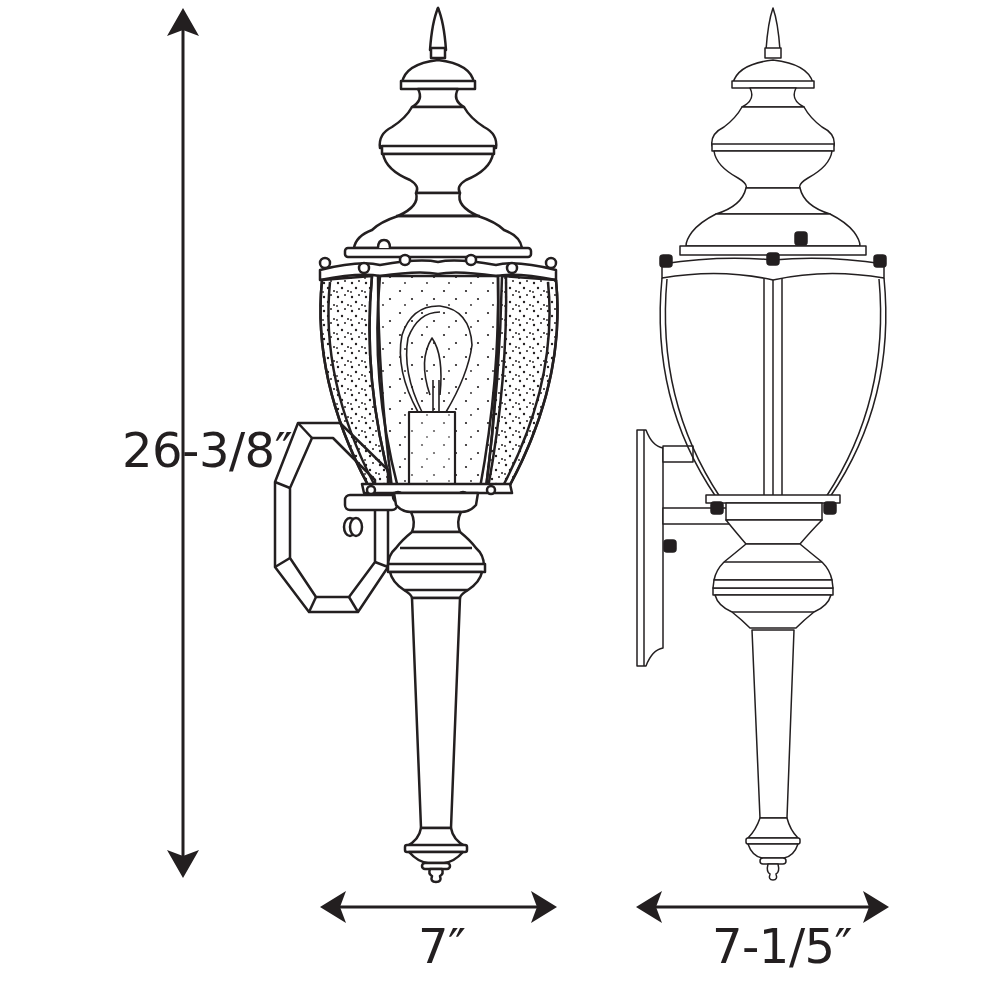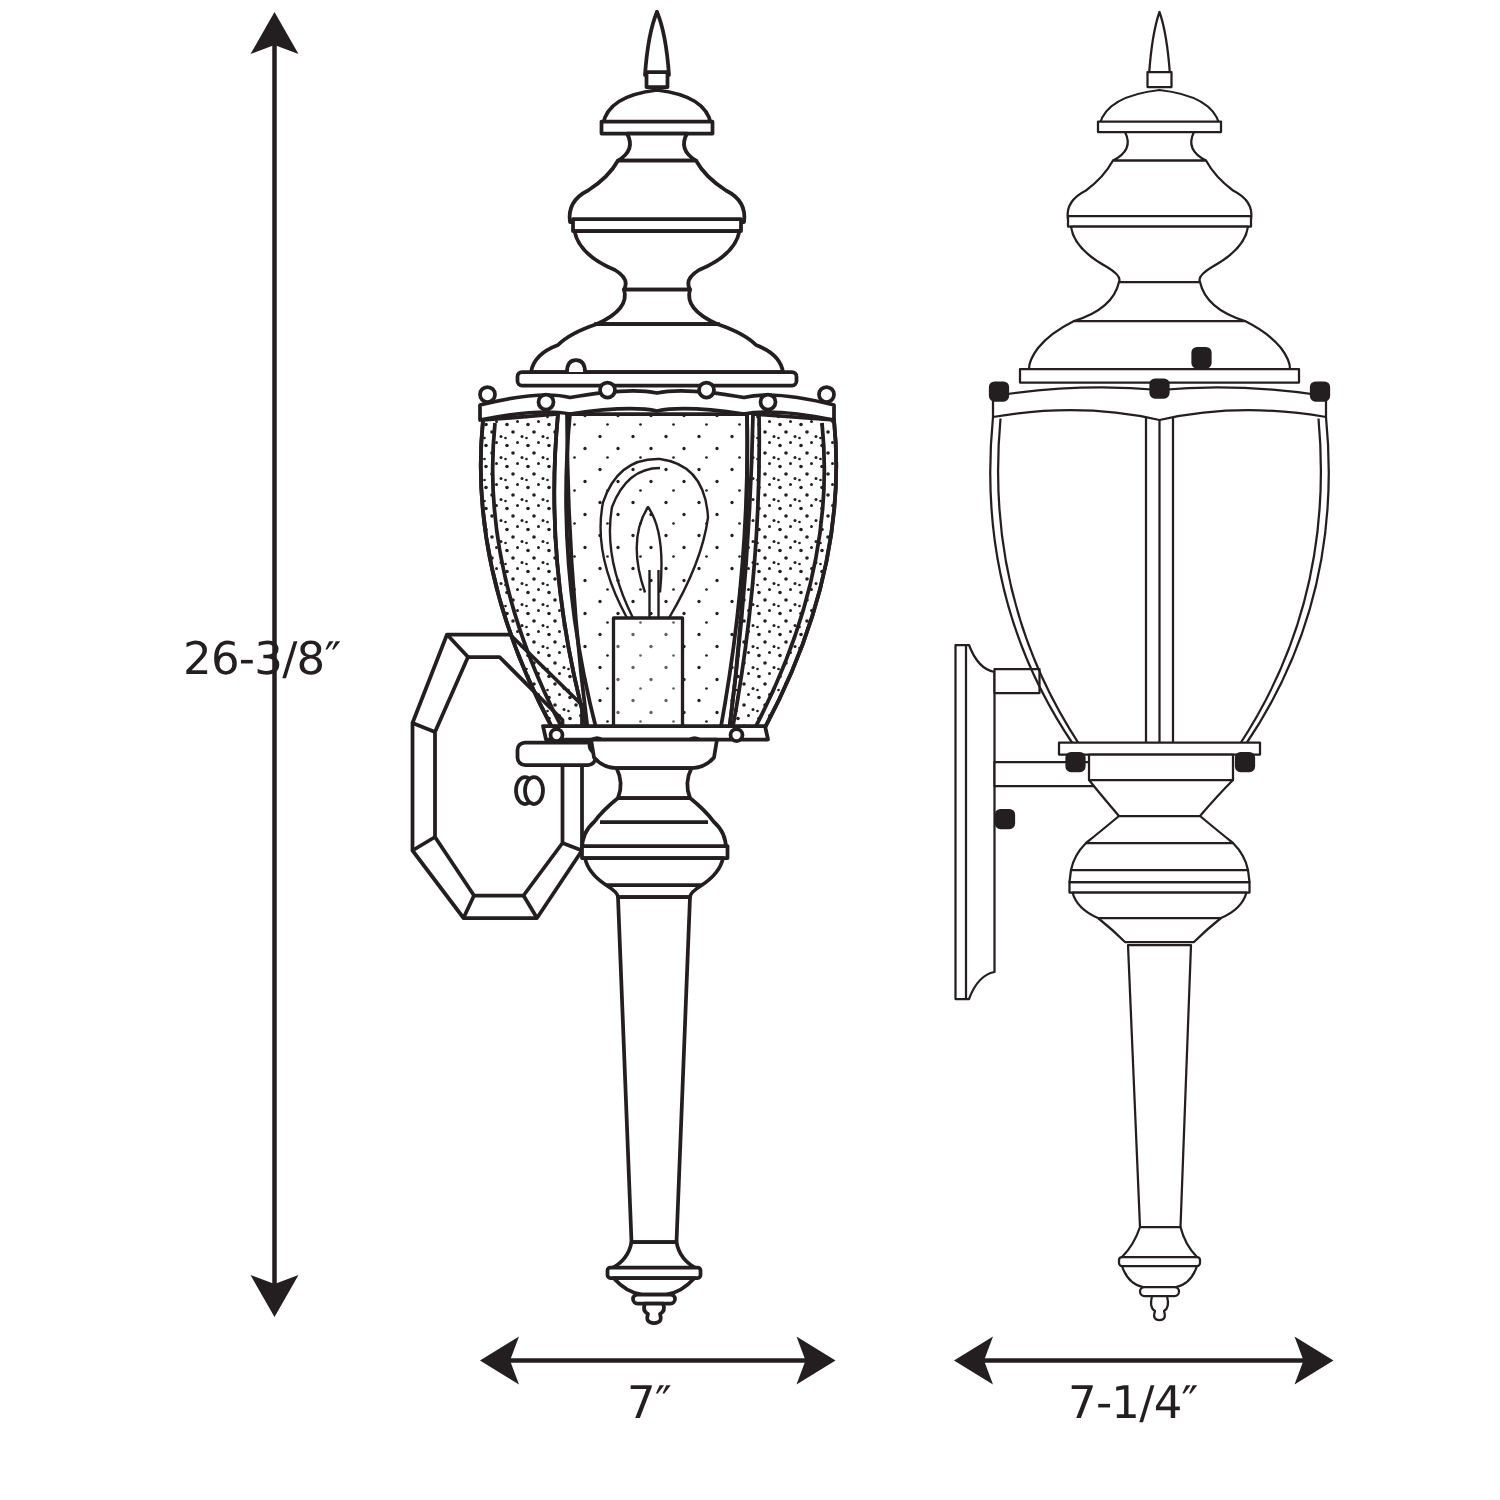--- a/index.html
+++ b/index.html
@@ -1,18 +1,18 @@
 <!DOCTYPE html>
 <html><head>
 <meta charset="utf-8">
 <style>
   html, body { margin: 0; padding: 0; background: #ffffff; }
   body { width: 1000px; height: 1000px; position: relative; overflow: hidden; font-family: "Liberation Sans", "DejaVu Sans", sans-serif; }
   #canvas { position: absolute; left: 0; top: 0; width: 1000px; height: 1000px; }
-  .dim-label { position: absolute; color: #231f20; font-size: 30px; font-family: "DejaVu Sans", "Liberation Sans", sans-serif; letter-spacing: -0.5px; white-space: nowrap; }
+  .dim-label { position: absolute; color: #231f20; font-size: 48px; font-family: "DejaVu Sans", "Liberation Sans", sans-serif; letter-spacing: -0.5px; white-space: nowrap; }
   #height-label { left: 122px; top: 422px; }
   #width-left-label { left: 418px; top: 918px; }
   #width-right-label { left: 712px; top: 918px; }
 </style>
 </head>
 <body>
 
 <svg id="canvas" viewBox="0 0 1000 1000" xmlns="http://www.w3.org/2000/svg">
   <defs>
     <pattern id="seed" width="14" height="14" patternUnits="userSpaceOnUse">
@@ -203,13 +203,13 @@
       <rect x="746" y="838" width="54" height="6" rx="2"></rect>
       <path d="M748 844 Q752 856 762 858 L784 858 Q794 856 798 844 Z"></path>
       <rect x="760" y="858" width="26" height="6" rx="3"></rect>
       <path d="M768 864 Q766 872 770 874 Q768 880 773 880 Q778 880 776 874 Q780 872 778 864 Z"></path>
     </g>
   </g>
 </svg>
 
 <div class="dim-label" id="height-label">26-3/8″</div>
 <div class="dim-label" id="width-left-label">7″</div>
-<div class="dim-label" id="width-right-label">7-1/4″</div>
+<div class="dim-label" id="width-right-label">7-1/5″</div>
 
 </body></html>

